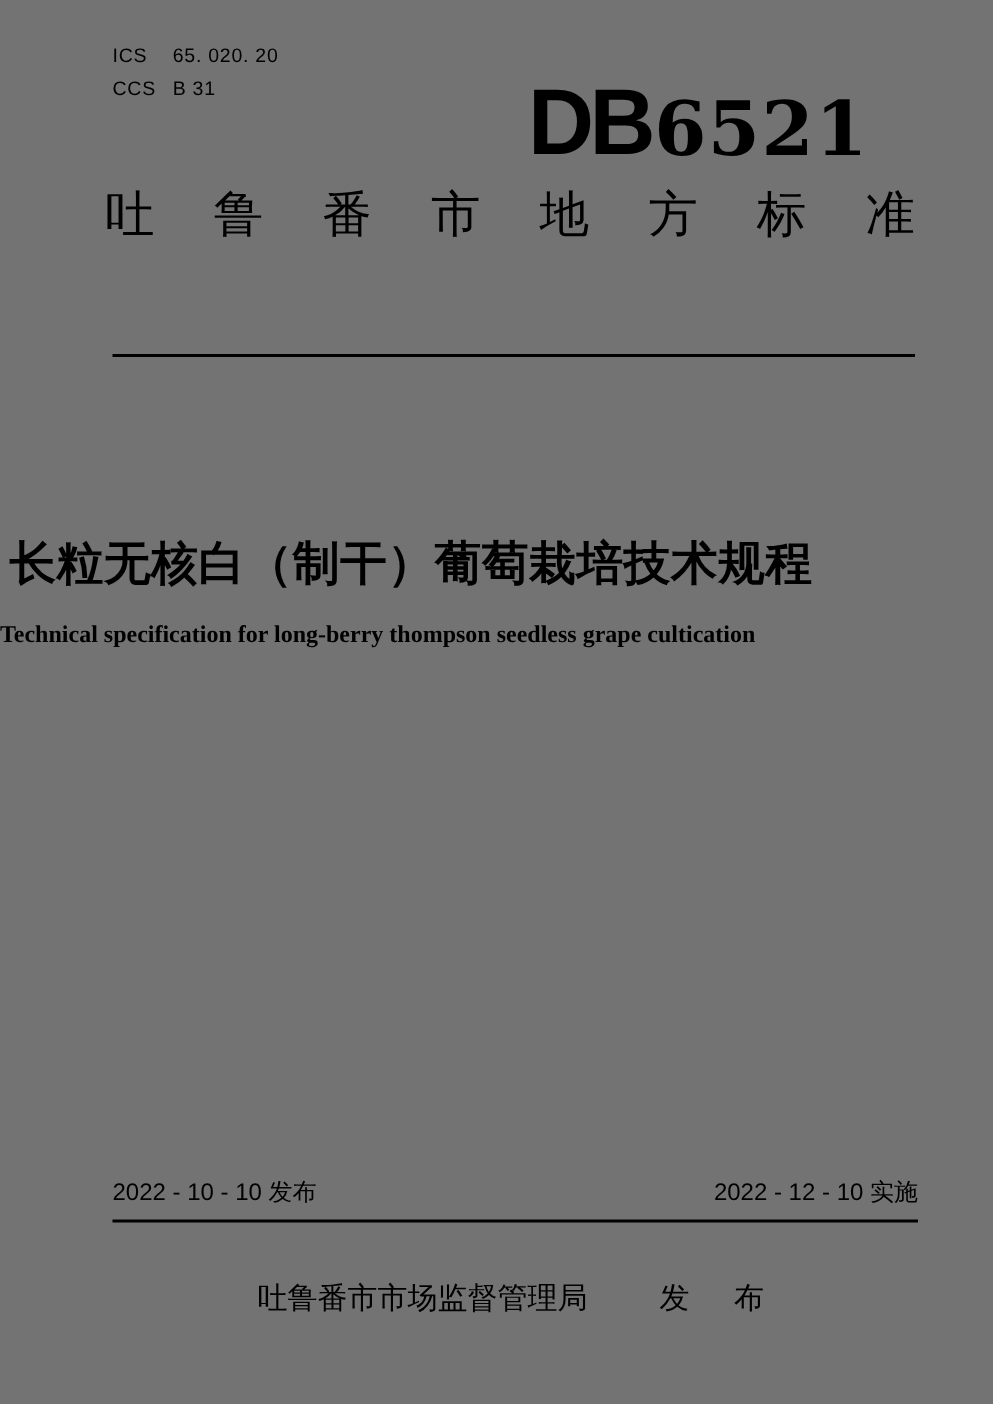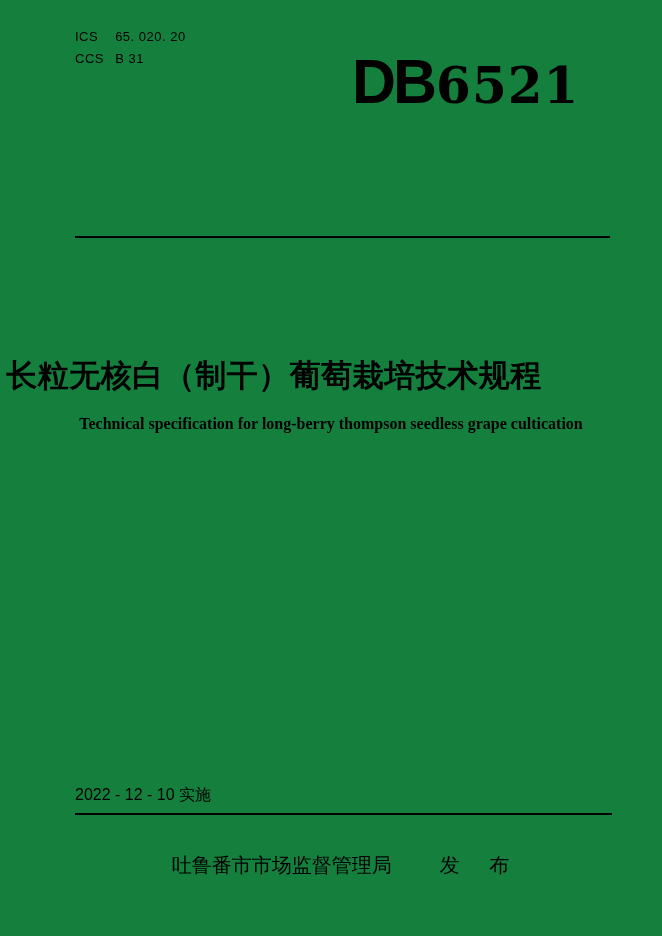--- a/index.html
+++ b/index.html
@@ -4,21 +4,21 @@
 <style>
   * { margin: 0; padding: 0; box-sizing: border-box; }
   html, body { background: #888; }
   body { font-family: "Liberation Sans", "DejaVu Sans", sans-serif; }
 
   .page {
     position: relative;
     width: 662px;
     height: 936px;
     margin: 0 auto;
-    background: #15803d;
+    background: #737373;
     color: #000;
     overflow: hidden;
   }
 
   
   .ics-block {
     position: absolute;
     left: 75px;
     top: 26px;
     font-size: 13px;
@@ -97,21 +97,20 @@
     font-weight: 700;
     letter-spacing: 0.5px;
     font-family: "DejaVu Sans", "Liberation Sans", sans-serif;
   }
 
   .main-title-en {
     position: absolute;
     left: 0;
     top: 415px;
     width: 662px;
-    text-align: center;
     font-size: 16px;
     font-weight: 700;
     font-family: "Liberation Serif", "DejaVu Serif", serif;
   }
 
   
   .footer-dates {
     position: absolute;
     left: 75px;
     top: 785px;
@@ -155,29 +154,31 @@
       <span class="code-label">CCS</span>
       <span class="code-value">B 31</span>
     </div>
   </div>
 
   <div class="logo">
     <span class="logo-db">DB</span>
     <span class="logo-num">6521</span>
   </div>
 
+  <div class="standard-title-cn">吐鲁番市地方标准</div>
 
 
   <div class="rule-top"></div>
 
   <div class="main-title-cn">长粒无核白（制干）葡萄栽培技术规程</div>
 
   <div class="main-title-en">Technical specification for long-berry thompson seedless grape cultication</div>
 
   <div class="footer-dates">
+    <span>2022 - 10 - 10 发布</span>
     <span>2022 - 12 - 10 实施</span>
   </div>
 
   <div class="publisher-row">
     <span>吐鲁番市市场监督管理局</span>
     <span class="publish-label">发 布</span>
   </div>
 
 </div>
 

